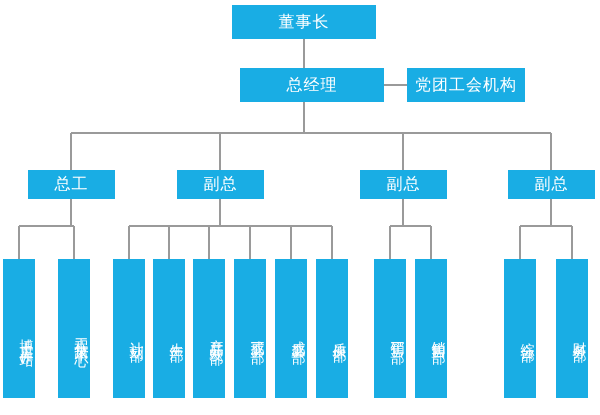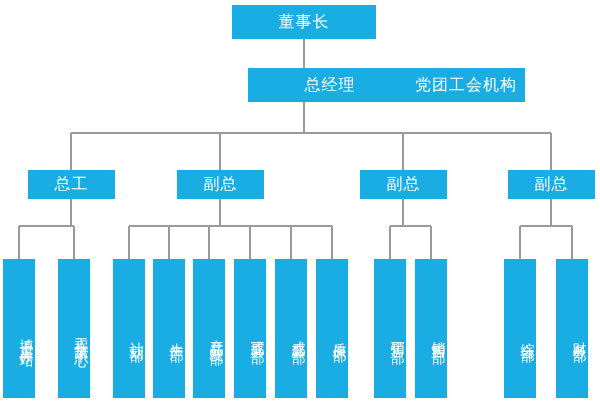--- a/index.html
+++ b/index.html
@@ -96,21 +96,21 @@
 
       <line x1="551" y1="199" x2="551" y2="226"></line>
       <line x1="520" y1="226" x2="572" y2="226"></line>
       <line x1="520" y1="226" x2="520" y2="259"></line>
       <line x1="572" y1="226" x2="572" y2="259"></line>
     </g>
   </svg>
 
   <div class="node horiz" style="left:232px;top:5px;width:144px;height:34px;">董事长</div>
 
-  <div class="node horiz" style="left:248px;top:68px;width:164px;height:34px;">总经理</div>
+  <div class="node horiz" style="left:240px;top:68px;width:144px;height:34px;">总经理</div>
   <div class="node horiz" style="left:407px;top:68px;width:118px;height:34px;">党团工会机构</div>
 
   <div class="node horiz" style="left:28px;top:170px;width:87px;height:29px;">总工</div>
   <div class="node horiz" style="left:177px;top:170px;width:87px;height:29px;">副总</div>
   <div class="node horiz" style="left:360px;top:170px;width:87px;height:29px;">副总</div>
   <div class="node horiz" style="left:508px;top:170px;width:87px;height:29px;">副总</div>
 
   <div class="node vert" style="left:3px;top:259px;width:32px;height:139px;">博士后工作站</div>
   <div class="node vert" style="left:58px;top:259px;width:32px;height:139px;">工程技术中心</div>
   <div class="node vert" style="left:113px;top:259px;width:32px;height:139px;">计划部</div>

